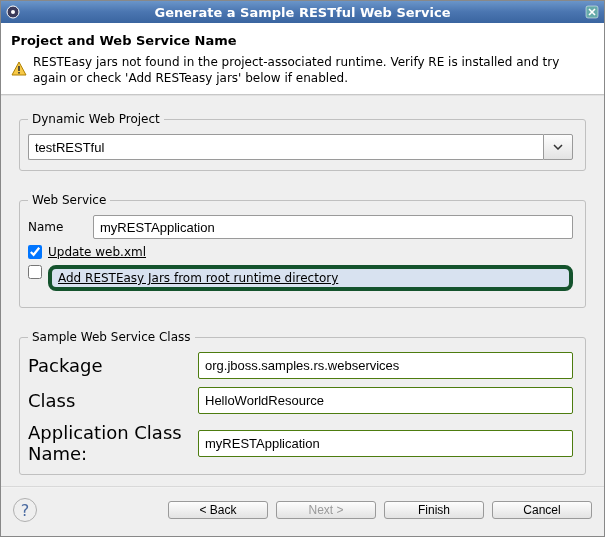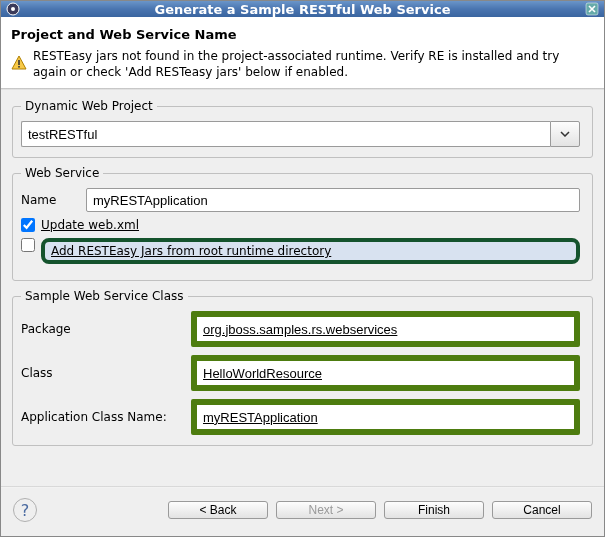--- a/index.html
+++ b/index.html
@@ -8,21 +8,21 @@
     font-size: 12px;
     background: #fff;
     width: 605px;
     height: 537px;
     overflow: hidden;
     display: flex;
     flex-direction: column;
     border: 1px solid #888;
   }
   .titlebar {
-    height: 16px;
+    height: 22px;
     background: linear-gradient(to bottom, #6a95c9 0%, #4a75b0 50%, #3a65a0 100%);
     display: flex;
     align-items: center;
     padding: 0 4px;
     color: #fff;
     font-weight: bold;
   }
   .titlebar .left-icon, .titlebar .right-icon {
     width: 16px; height: 16px;
     display: flex; align-items: center; justify-content: center;
@@ -63,21 +63,21 @@
     padding: 8px 10px 0 10px;
     background: #efefef;
     display: flex;
     flex-direction: column;
     gap: 6px;
   }
   fieldset {
     border: 1px solid #c0c0c0;
     border-radius: 3px;
     padding: 8px 12px 10px 8px;
-    margin: 1px;
+    margin: 8px;
     background: #efefef;
   }
   legend {
     padding: 0 4px;
     font-size: 12px;
     color: #000;
   }
   .project-row {
     display: flex;
     gap: 0;
@@ -137,30 +137,29 @@
     font-size: 12px;
     border-radius: 8px;
   }
   .sample-grid {
     display: grid;
     grid-template-columns: 160px 1fr;
     gap: 8px 10px;
     align-items: center;
   }
   .sample-grid label {
-    font-size: 12px;
+    font-size: 18px;
   }
   .sample-grid input {
-    height: 36px;
-    border: 6px solid #4d7c0f;
+    height: 27px;
+    border: 1px solid #4d7c0f;
     border-radius: 2px;
     padding: 0 6px;
     font-size: 13px;
     background: #fff;
-    text-decoration: underline;
   }
   .footer {
     padding: 10px 12px 14px 12px;
     display: flex;
     align-items: center;
     gap: 8px;
     background: #efefef;
   }
   .footer .help {
     width: 24px; height: 24px;

